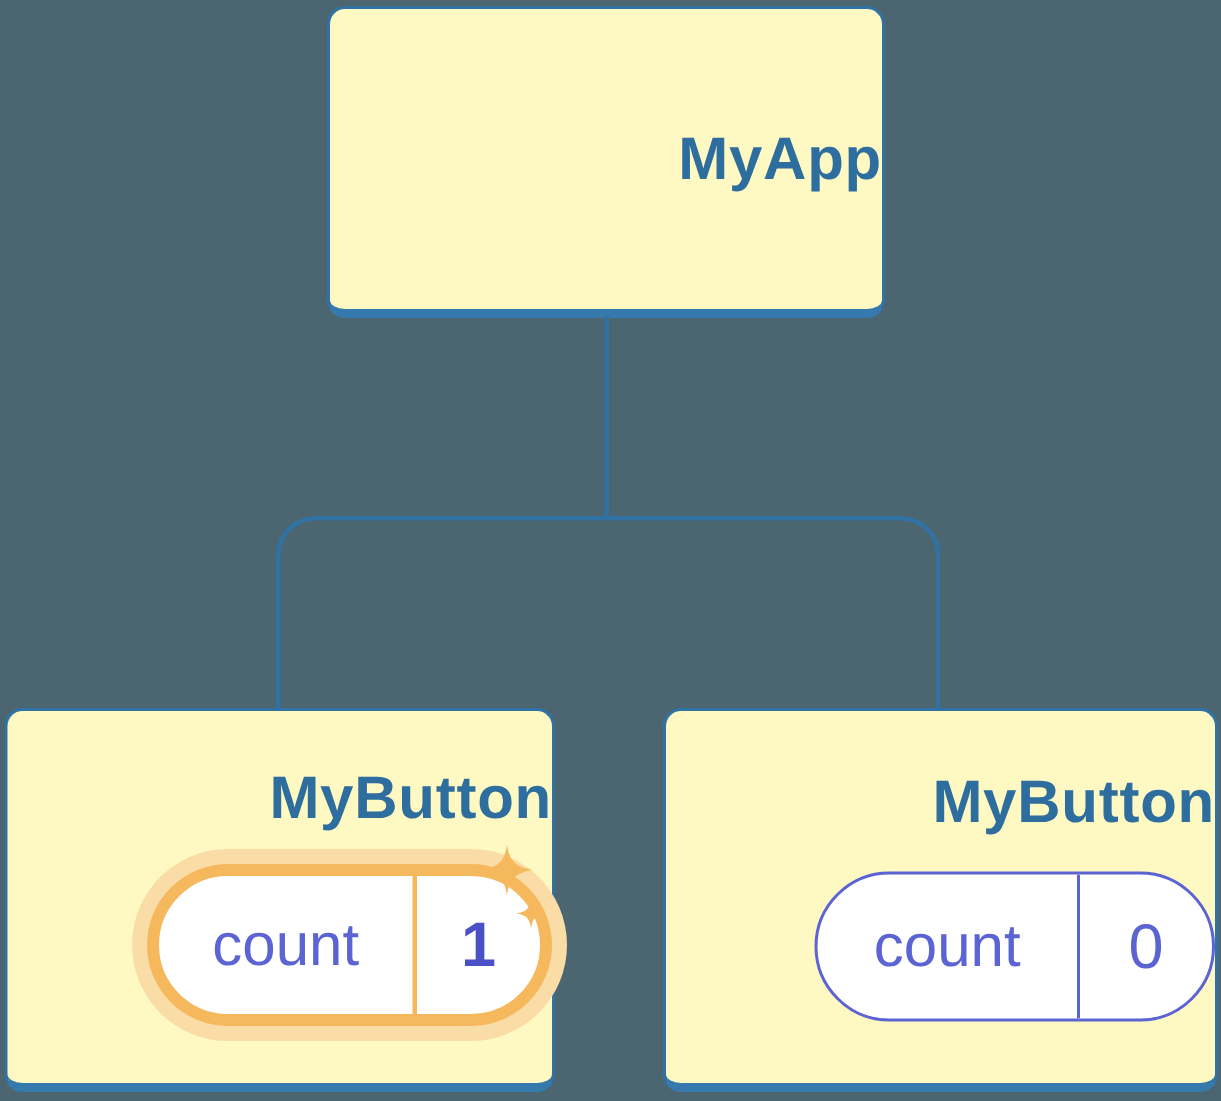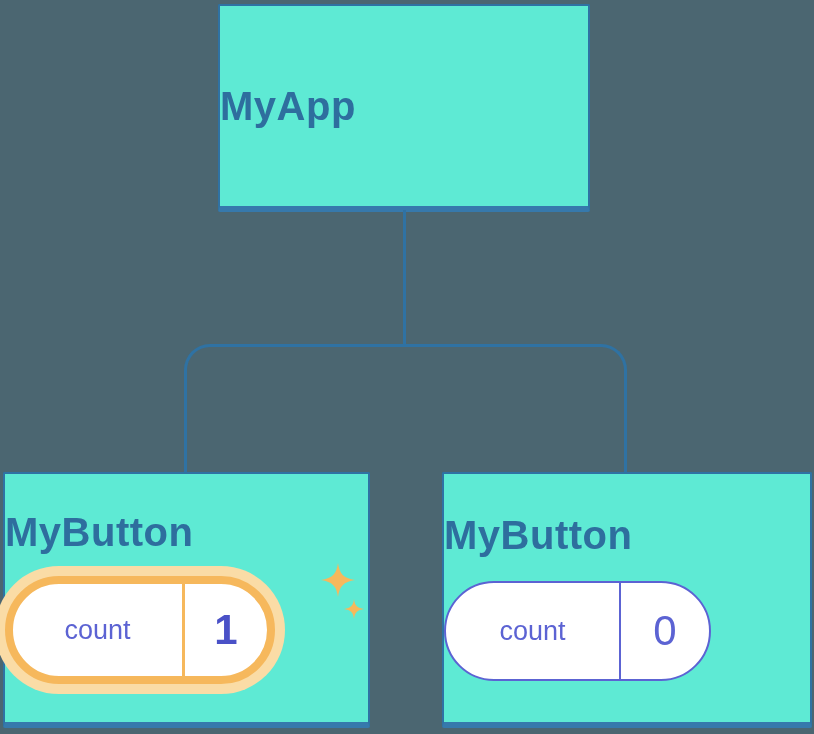--- a/index.html
+++ b/index.html
@@ -9,28 +9,28 @@
     width: 814px; height: 734px;
     background: var(--background, #4B6671);
     position: relative;
     overflow: hidden;
     font-family: "Liberation Sans", "DejaVu Sans", sans-serif;
   }
 
   
   .card {
     position: absolute;
-    background: #5eead4;
+    background: #fef9c3;
     border: 2px solid var(--node-border, #2F72A3);
     border-bottom: 6px solid var(--node-border-bottom, #3679AC);
-    border-radius: 2px;
+    border-radius: 12px;
     box-sizing: border-box;
     display: flex;
     flex-direction: column;
-    align-items: flex-start;
+    align-items: flex-end;
     justify-content: center;
   }
   .card-root  { left: 218px; top: 4px;   width: 372px; height: 208px; }
   .card-left  { left: 3px;   top: 472px; width: 367px; height: 256px; gap: 24px; }
   .card-right { left: 442px; top: 472px; width: 370px; height: 256px; gap: 26px; }
 
   .node-label {
     color: var(--node-text, #2E6E9E);
     font-size: 40px;
     font-weight: bold;
@@ -71,21 +71,21 @@
   .pill-highlight {
     width: 270px; height: 108px;
     border: 8px solid var(--highlight-orange, #F6B85C);
     box-shadow: 0 0 0 10px var(--highlight-glow, #FADCA6);
   }
   .pill-key {
     flex: 1;
     display: flex;
     align-items: center;
     justify-content: center;
-    font-size: 27px;
+    font-size: 40px;
     line-height: 1;
     color: var(--state-text, #5C63D3);
   }
   .pill-divider { width: 2px; background: var(--state-text, #5C63D3); }
   .pill-highlight .pill-divider { width: 3px; background: var(--highlight-orange, #F6B85C); }
   .pill-value {
     width: 88px;
     display: flex;
     align-items: center;
     justify-content: center;

